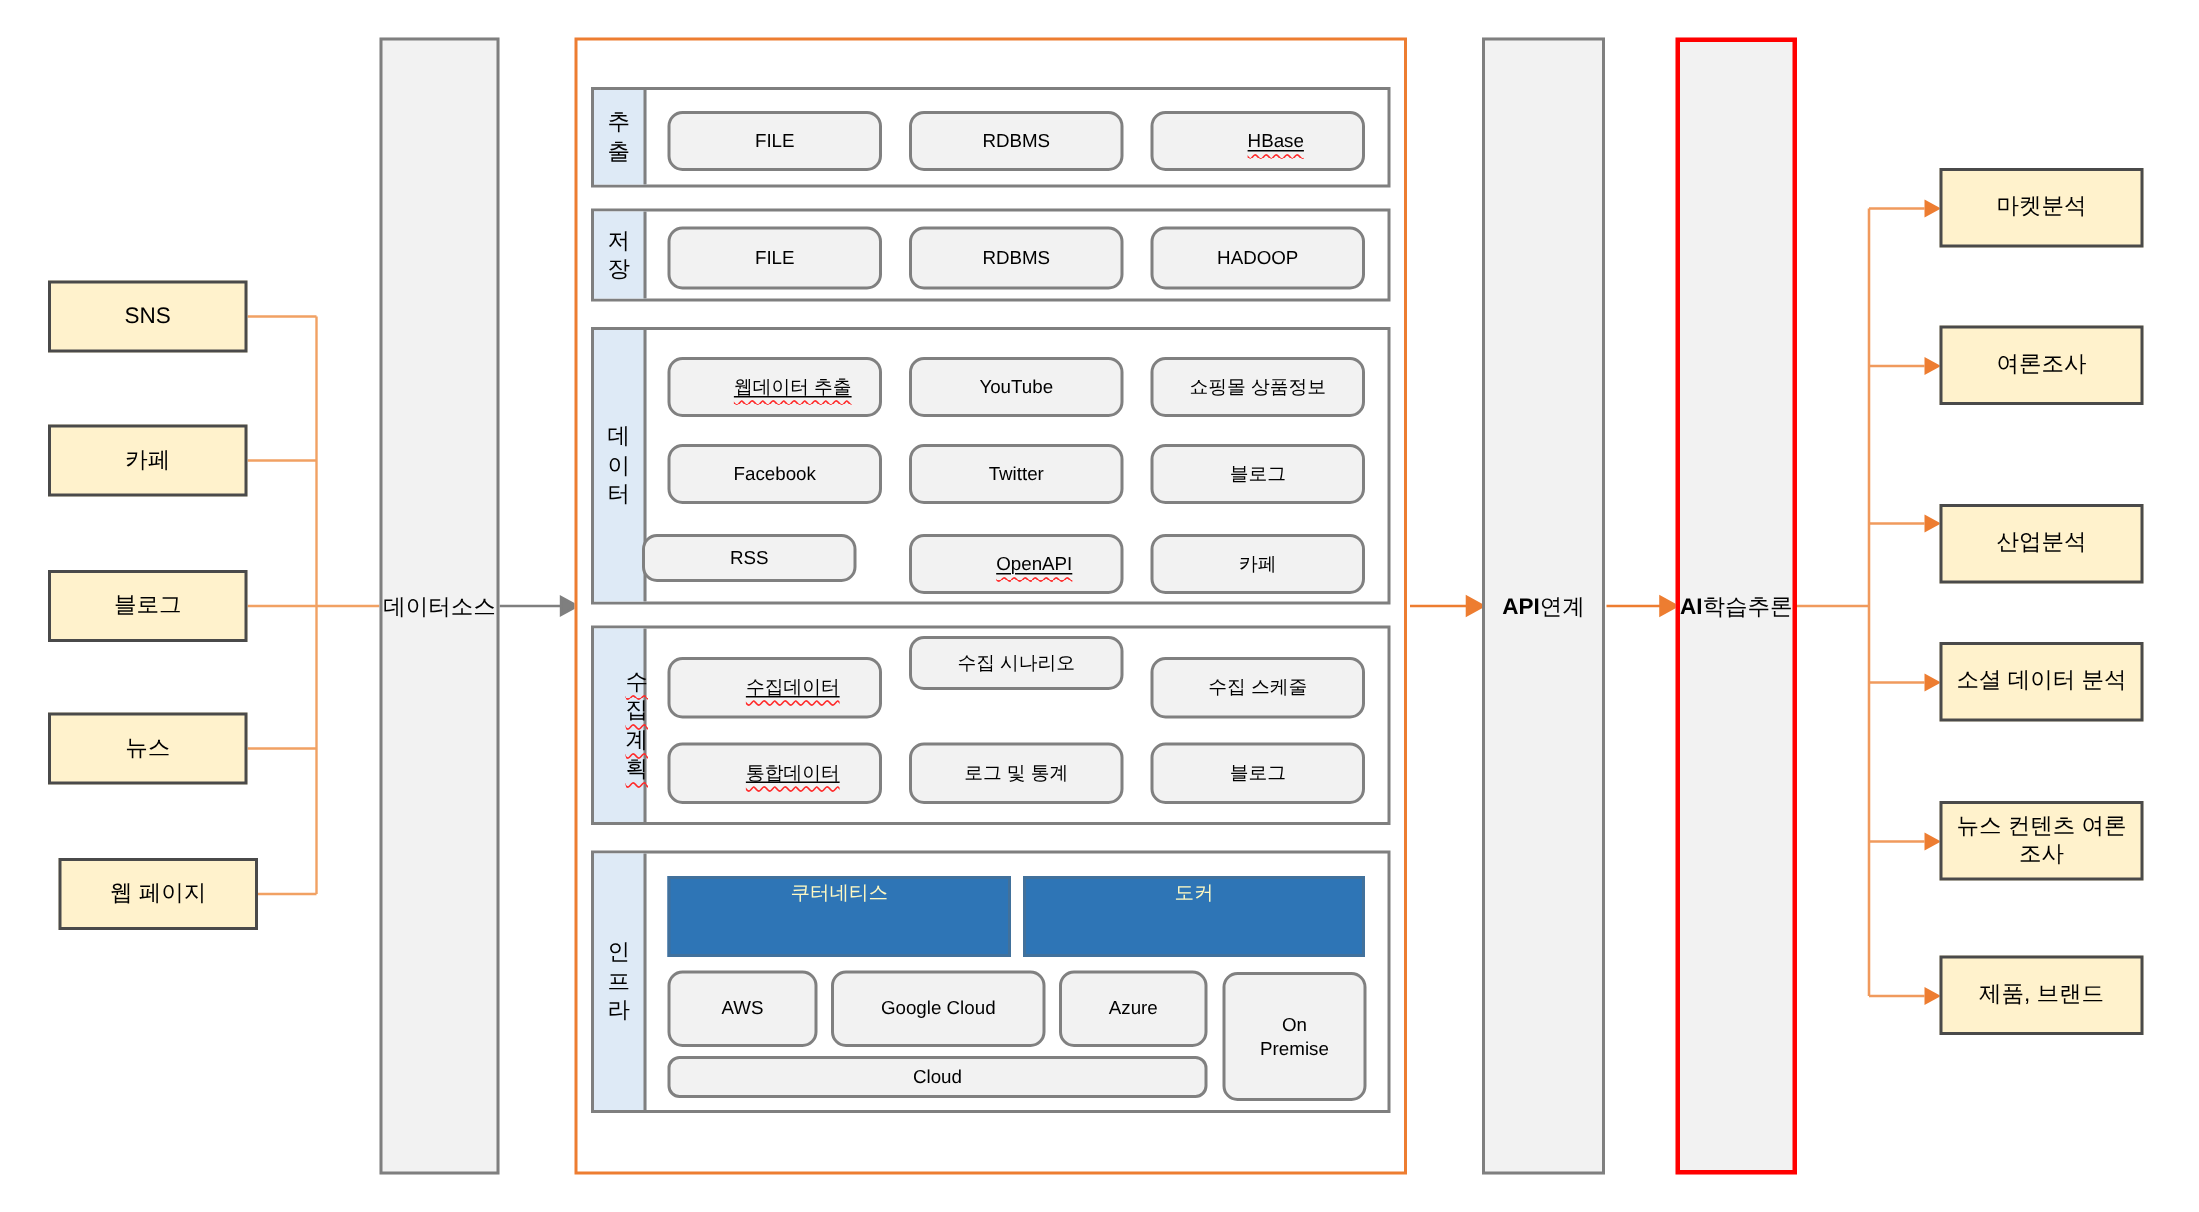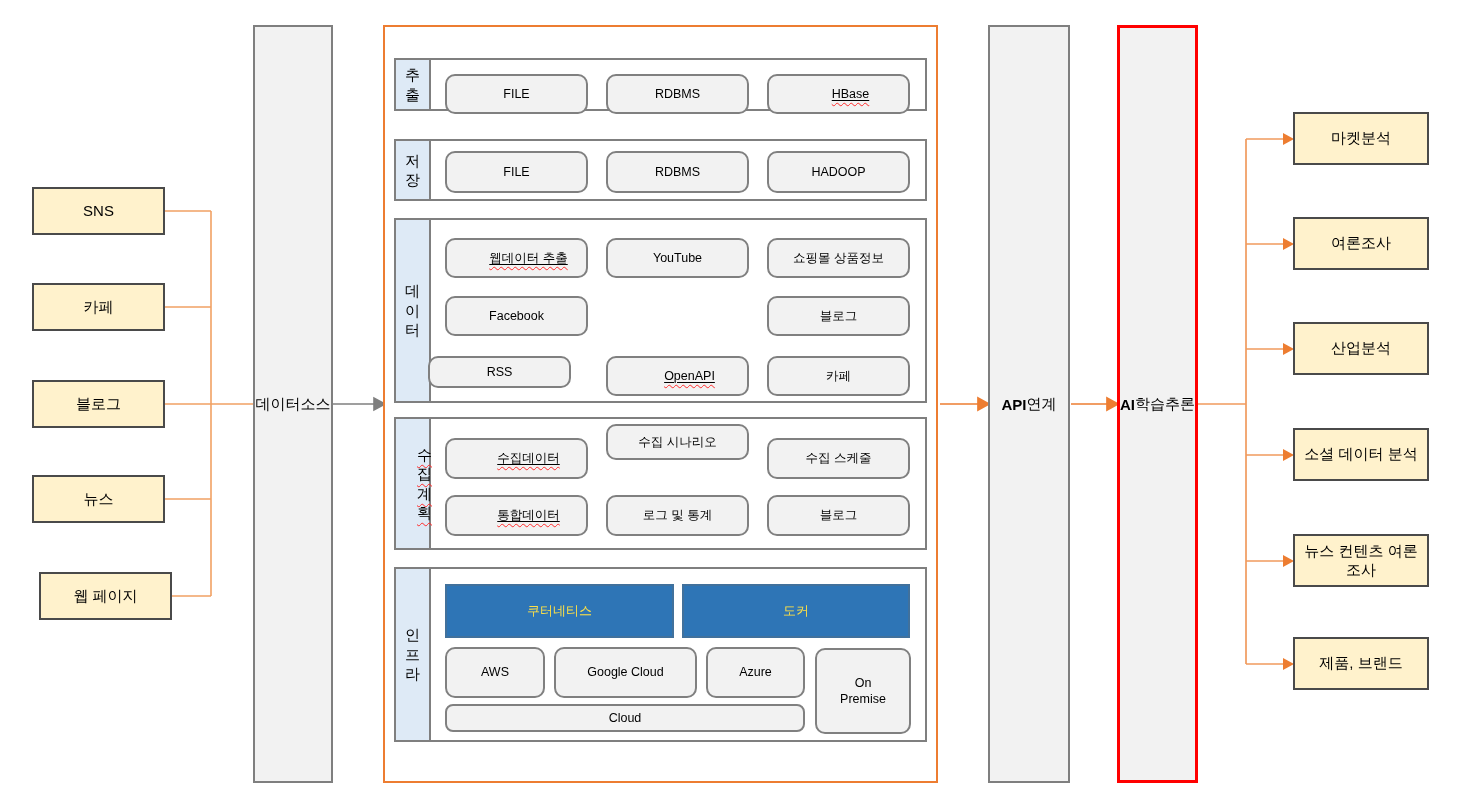--- a/index.html
+++ b/index.html
@@ -35,21 +35,21 @@
   .rowlabel span{display:block;width:17px;word-break:break-all;text-align:center;
     font-size:15px;line-height:1.3;}
   
   .item{
     position:absolute;background:#F2F2F2;border:2px solid #808080;border-radius:10px;
     display:flex;align-items:center;justify-content:center;text-align:center;
     font-size:12.5px;line-height:1.3;box-sizing:border-box;padding:1px 4px;
   }
   .blue{
     position:absolute;background:#2E75B6;border:2px solid #41719C;border-radius:0;
-    display:flex;align-items:center;justify-content:center;color:#fde047;
+    display:flex;justify-content:center;color:#fef9c3;
     font-size:13px;box-sizing:border-box;
   }
   
   .sp{text-decoration:underline wavy #ff2a2a;text-decoration-thickness:1px;text-underline-offset:4px;margin-left:24px;}
   .u{text-decoration:underline solid currentColor;text-decoration-thickness:1px;text-underline-offset:2px;}
 </style>
 </head>
 <body>
 
 <div id="canvas">
@@ -113,21 +113,21 @@
       <span>웹 페이지</span>
     </div>
 
   <div class="abs pillar" style="left:253px;top:25px;width:80px;height:758px;">
     <div class="pline">데이터</div>
     <div class="pline">소스</div>
   </div>
 
   <div class="abs orange-frame" style="left:383px;top:25px;width:555px;height:758px;"></div>
 
-  <div class="abs row" style="left:394px;top:58px;width:533px;height:53px;">
+  <div class="abs row" style="left:394px;top:58px;width:533px;height:67px;">
     <div class="rowlabel">
         <span>추출</span>
       </div>
     <div class="item" style="left:49px;top:14px;width:143px;height:40px;">
         <span>FILE</span>
       </div>
     <div class="item" style="left:210px;top:14px;width:143px;height:40px;">
         <span>RDBMS</span>
       </div>
     <div class="item" style="left:371px;top:14px;width:143px;height:40px;">
@@ -158,20 +158,23 @@
         <span class="sp"><span class="u">웹데이터 추출</span></span>
       </div>
     <div class="item" style="left:210px;top:18px;width:143px;height:40px;">
         <span>YouTube</span>
       </div>
     <div class="item" style="left:371px;top:18px;width:143px;height:40px;">
         <span>쇼핑몰 상품정보</span>
       </div>
     <div class="item" style="left:49px;top:76px;width:143px;height:40px;">
         <span>Facebook</span>
+      </div>
+    <div class="item" style="left:210px;top:76px;width:143px;height:40px;">
+        <span>Twitter</span>
       </div>
     <div class="item" style="left:371px;top:76px;width:143px;height:40px;">
         <span>블로그</span>
       </div>
     <div class="item" style="left:32px;top:136px;width:143px;height:32px;">
         <span>RSS</span>
       </div>
     <div class="item" style="left:210px;top:136px;width:143px;height:40px;">
         <span class="sp"><span class="u">OpenAPI</span></span>
       </div>
@@ -241,21 +244,21 @@
     <div class="pline">학습</div>
     <div class="pline">추론</div>
   </div>
 
   <div class="abs ybox" style="left:1293px;top:112px;width:136px;height:53px;">
       <span>마켓분석</span>
     </div>
   <div class="abs ybox" style="left:1293px;top:217px;width:136px;height:53px;">
       <span>여론조사</span>
     </div>
-  <div class="abs ybox" style="left:1293px;top:322px;width:136px;height:53px;">
+  <div class="abs ybox" style="left:1293px;top:336px;width:136px;height:53px;">
       <span>산업분석</span>
     </div>
   <div class="abs ybox" style="left:1293px;top:428px;width:136px;height:53px;">
       <span>소셜 데이터 분석</span>
     </div>
   <div class="abs ybox" style="left:1293px;top:534px;width:136px;height:53px;">
       <span>뉴스 컨텐츠 여론조사</span>
     </div>
   <div class="abs ybox" style="left:1293px;top:637px;width:136px;height:53px;">
       <span>제품, 브랜드</span>

